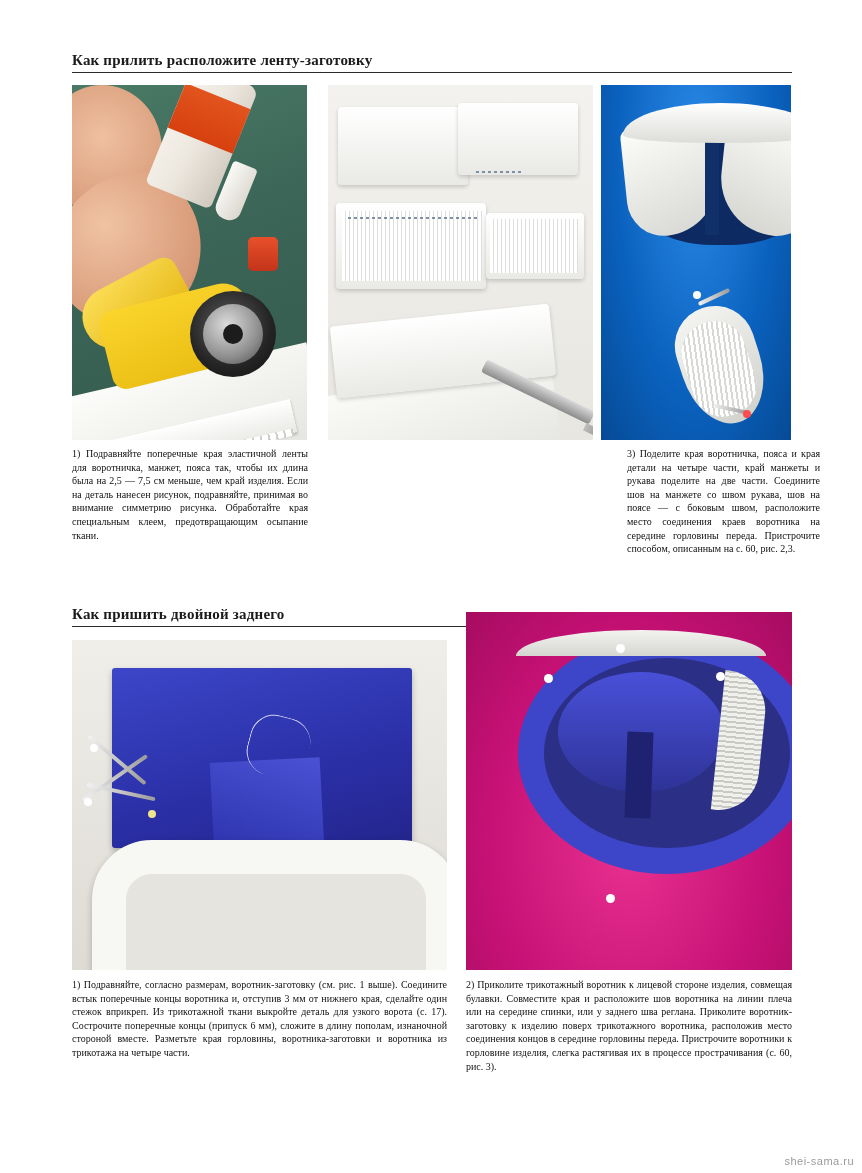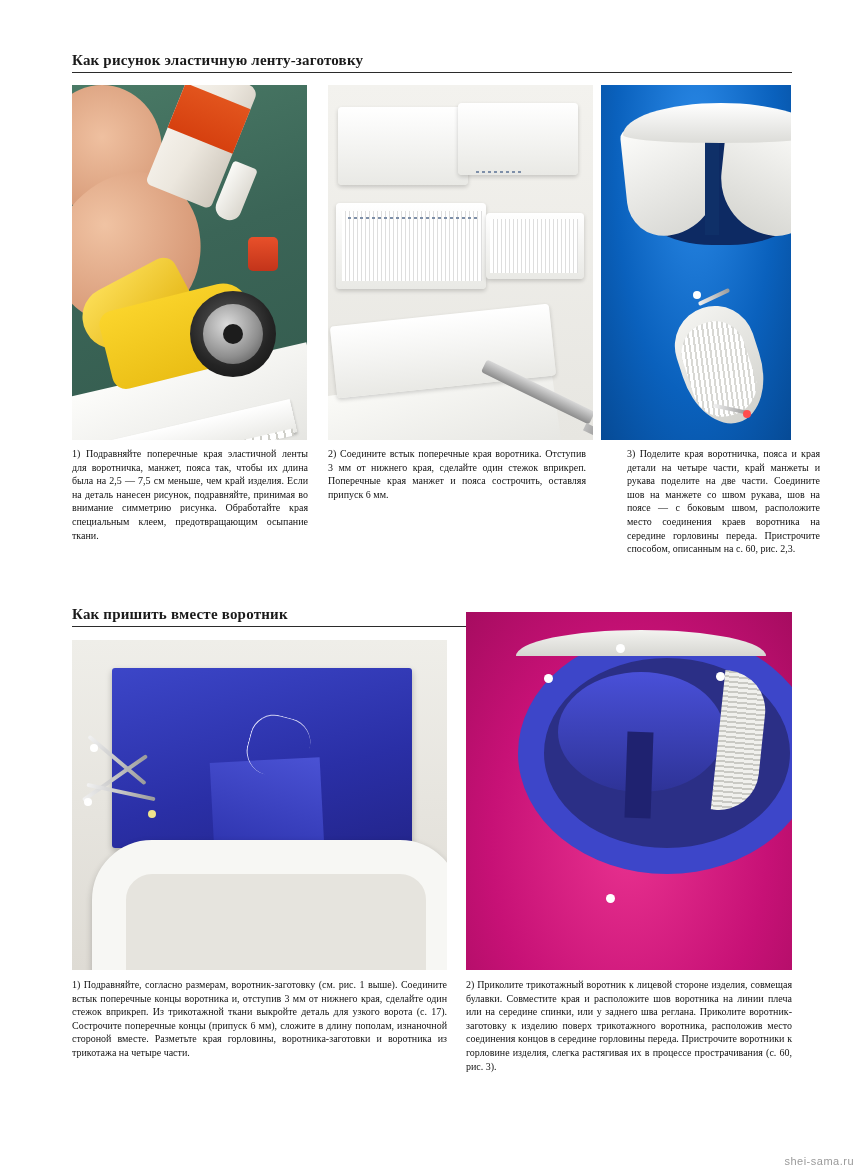--- a/index.html
+++ b/index.html
@@ -258,21 +258,21 @@
     position:absolute;left:252px;top:60px;width:44px;height:140px;
     background:repeating-linear-gradient(0deg,#f0f0ed 0 3px,#c9c9c4 3px 5px);
     border-radius:0 40px 40px 0;transform:rotate(6deg);
   }
 </style>
 </head>
 <body>
 
 <div class="page">
 
-  <div class="section-title" style="left:72px; top:52px;">Как рисунок эластичную ленту-заготовку</div>
+  <div class="section-title" style="left:72px; top:52px;">Как прилить расположите ленту-заготовку</div>
   <div class="section-rule" style="left:72px; top:72px; width:720px;"></div>
 
   <div class="photo p1" style="left:72px; top:85px; width:235px; height:355px;">
     <div class="mat"></div>
     <div class="handskin2"></div>
     <div class="handskin"></div>
     <div class="bottle">
         <div class="bottle-label"></div>
       </div>
     <div class="nozzle"></div>
@@ -312,24 +312,23 @@
     <div class="collarband"></div>
     <div class="cuff"></div>
     <div class="cuff-rib"></div>
     <div class="pin" style="left:96px;top:210px;transform:rotate(-25deg);"></div>
     <div class="pin-head" style="left:92px;top:206px;background:#ffffff;"></div>
     <div class="pin" style="left:112px;top:322px;transform:rotate(12deg);"></div>
     <div class="pin-head" style="left:142px;top:325px;background:#ff4d4d;"></div>
   </div>
 
   <div class="caption" style="left:72px; top:447px; width:236px;">1) Подравняйте поперечные края эластичной ленты для воротничка, манжет, пояса так, чтобы их длина была на 2,5 — 7,5 см меньше, чем край изделия. Если на деталь нанесен рисунок, подравняйте, принимая во внимание симметрию рисунка. Обработайте края специальным клеем, предотвращающим осыпание ткани.</div>
-  <div class="caption" style="left:328px; top:447px; width:258px;">2) Соедините встык поперечные края воротника. Отступив 3 мм от нижнего края, сделайте один стежок вприкреп. Поперечные края манжет и пояса сострочить, оставляя припуск 6 мм.</div>
   <div class="caption" style="left:627px; top:447px; width:193px;">3) Поделите края воротничка, пояса и края детали на четыре части, край манжеты и рукава поделите на две части. Соедините шов на манжете со швом рукава, шов на поясе — с боковым швом, расположите место соединения краев воротника на середине горловины переда. Пристрочите способом, описанным на с. 60, рис. 2,3.</div>
 
-  <div class="section-title" style="left:72px; top:606px;">Как пришить вместе воротник</div>
+  <div class="section-title" style="left:72px; top:606px;">Как пришить двойной заднего</div>
   <div class="section-rule" style="left:72px; top:626px; width:720px;"></div>
 
   <div class="photo p4" style="left:72px; top:640px; width:375px; height:330px;">
     <div class="bg"></div>
     <div class="bluepiece"></div>
     <div class="bluefold"></div>
     <div class="thread"></div>
     <div class="whiteloop"></div>
     <div class="pin" style="left:8px;top:118px;transform:rotate(40deg);width:74px;"></div>
     <div class="pin" style="left:4px;top:136px;transform:rotate(-35deg);width:78px;"></div>

